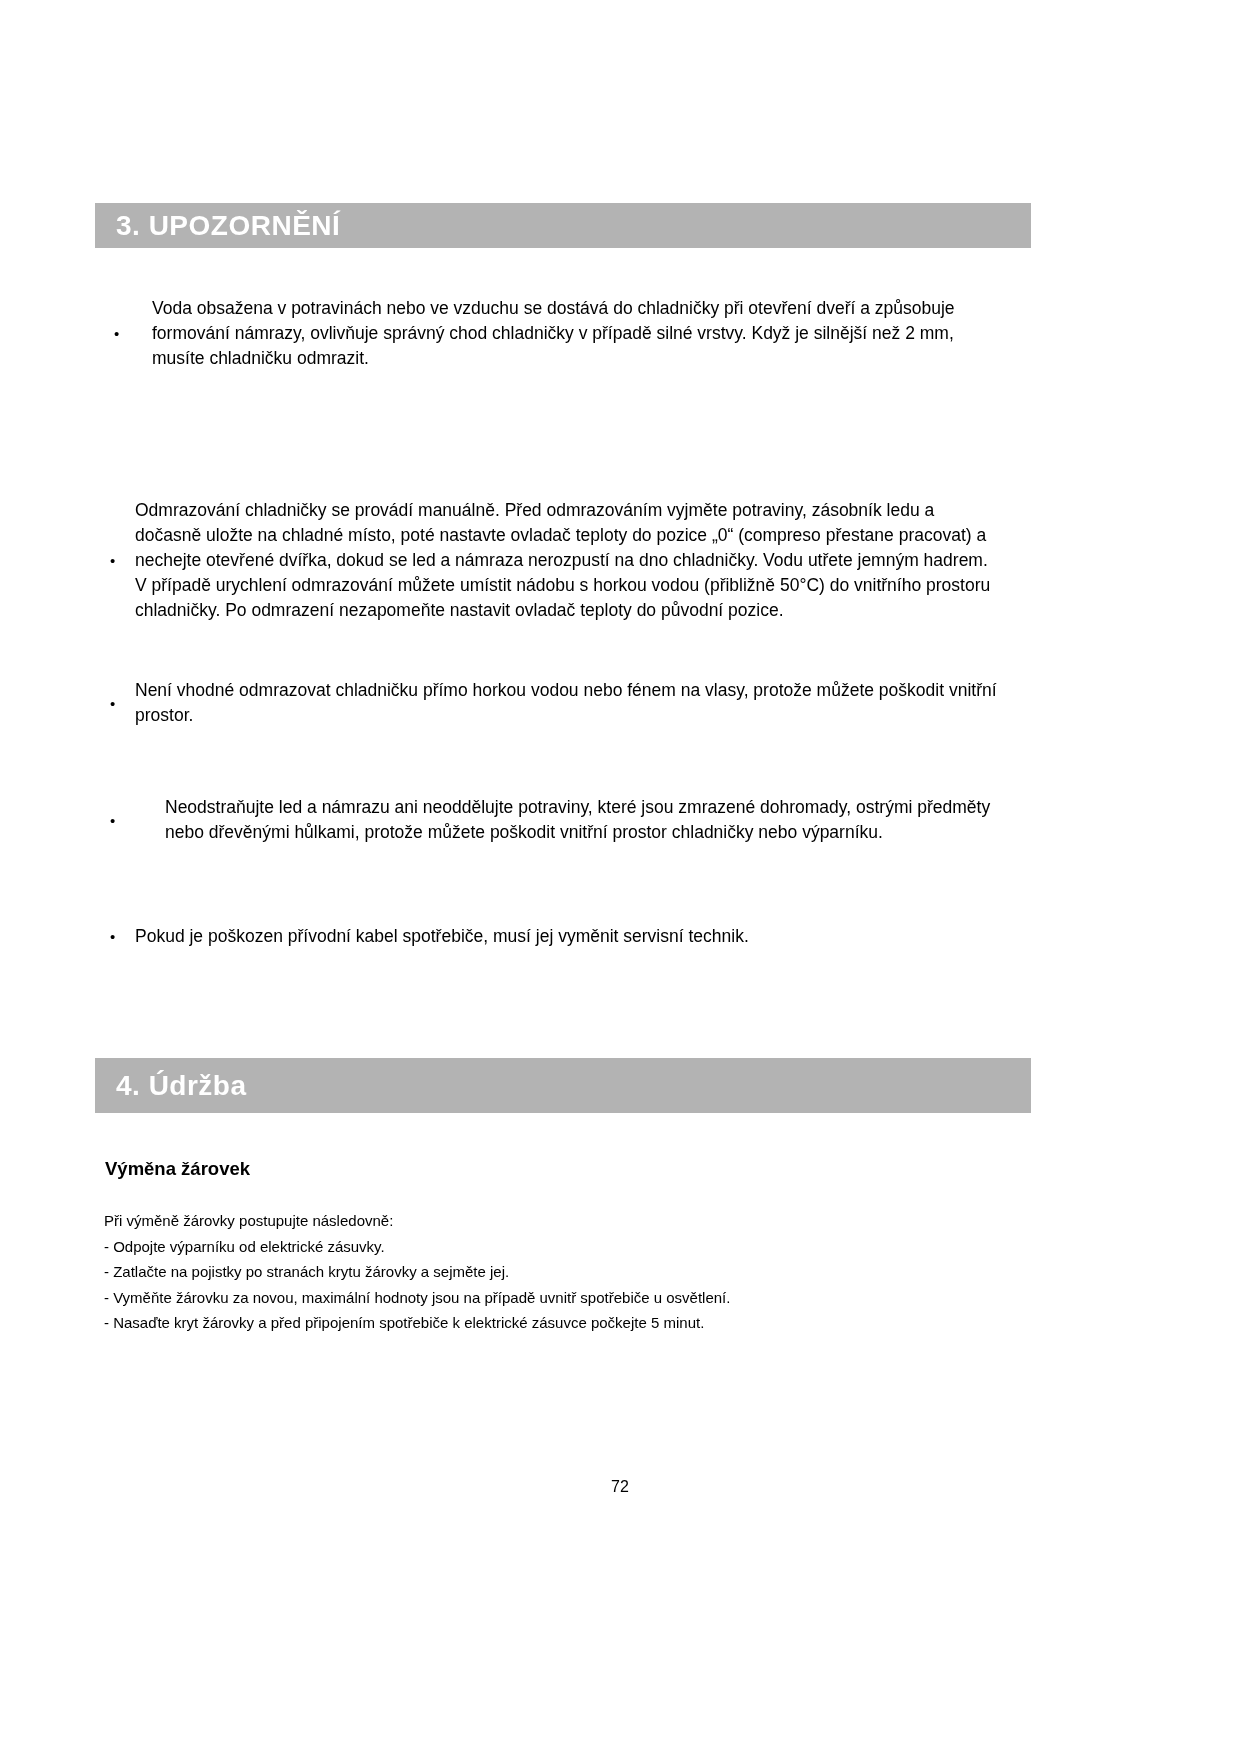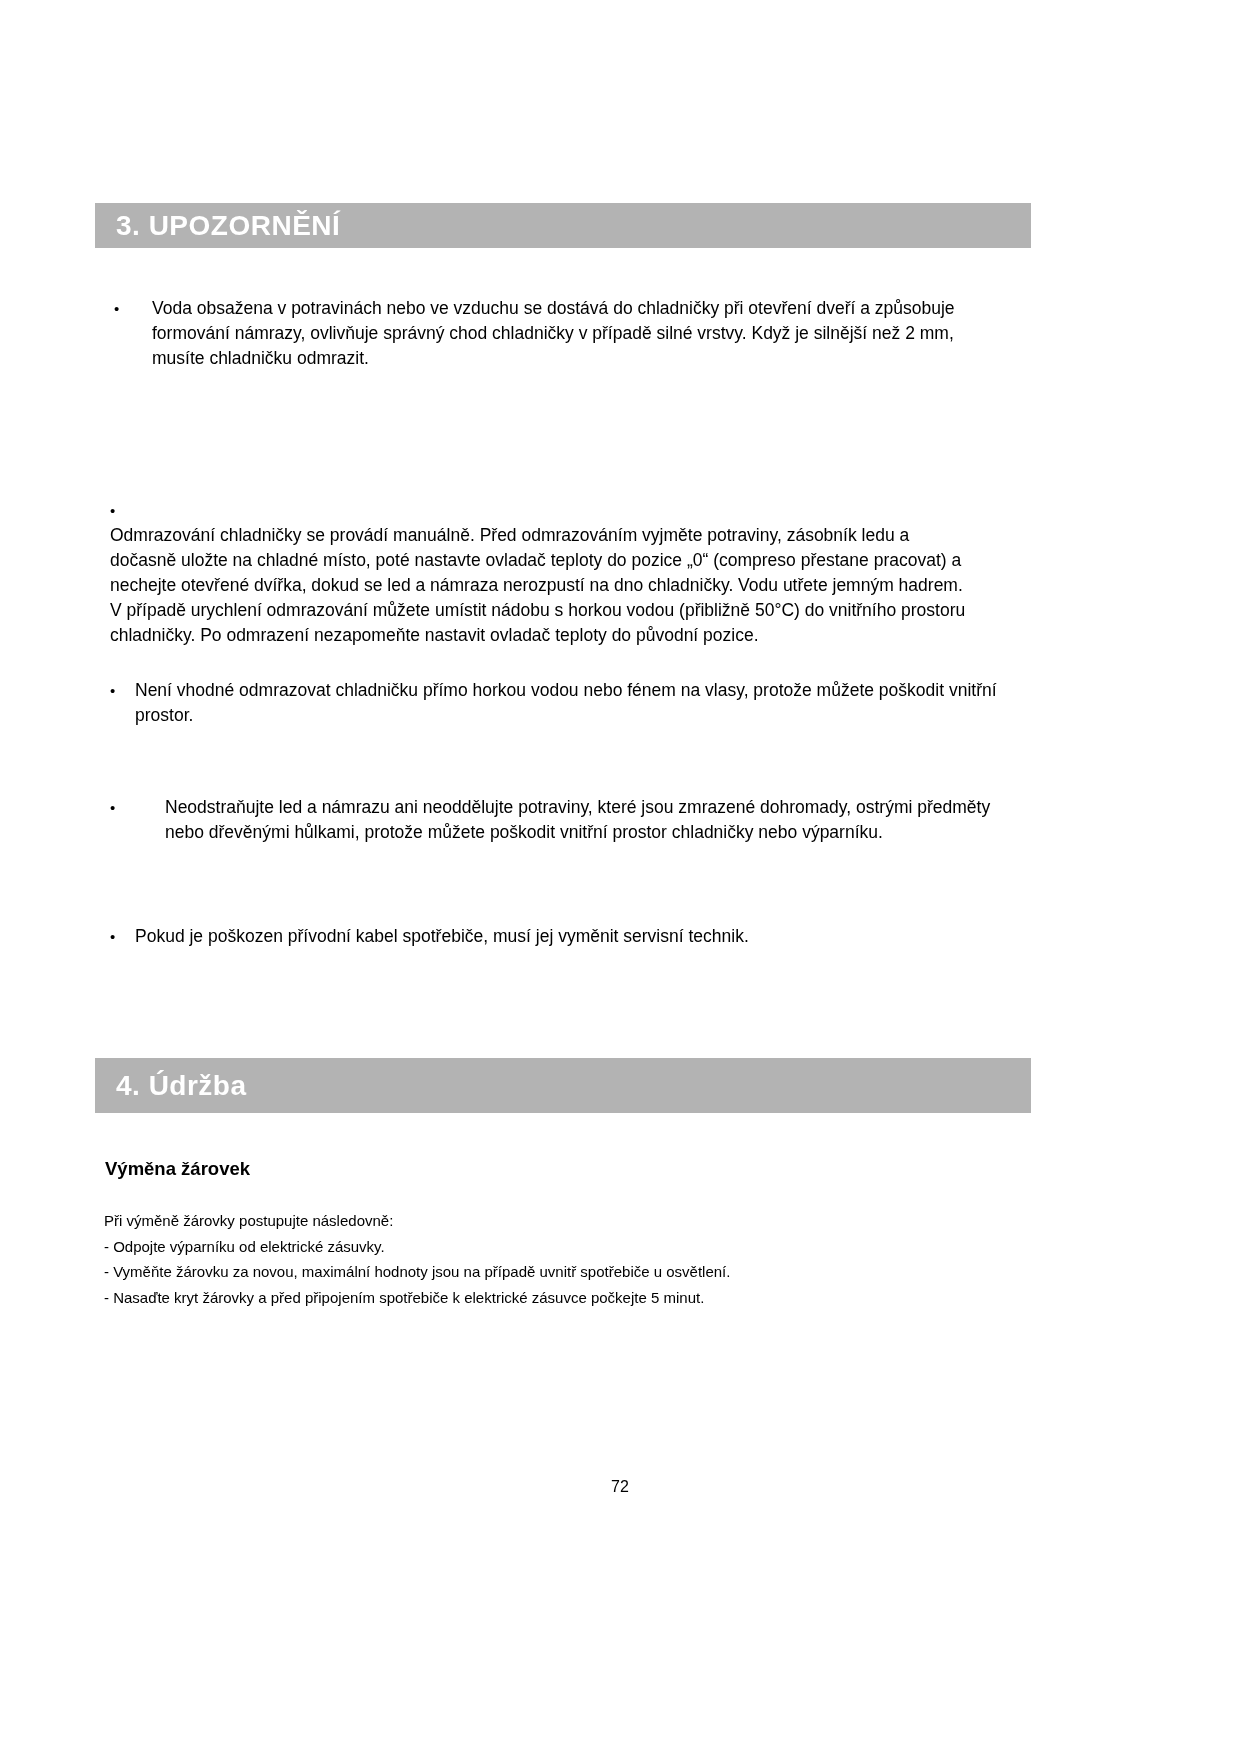--- a/index.html
+++ b/index.html
@@ -39,34 +39,35 @@
   #hdr-warnings{top:203px;height:45px;}
   #hdr-maintenance{top:1058px;height:55px;}
 
   .bullet-item{
     position:absolute;
     left:110px;
     width:890px;
     display:flex;
     font-size:17.5px;
     line-height:25px;
+    align-items:center;
   }
   .bullet-item .bullet{
     width:38px;
     flex:0 0 38px;
     text-align:left;
     padding-left:4px;
     font-size:15px;
   }
   .bullet-item .bullet::before{content:"\2022";}
   .bullet-item .btext{flex:1;max-width:862px;}
 
   #bullet-0{top:296px;}
   #bullet-0 .bullet{flex-basis:38px;}
-  #bullet-1{top:498px;flex-direction:column;}
+  #bullet-1{top:498px;}
   #bullet-2{top:678px;}
   #bullet-3{top:795px;gap:30px;}
   #bullet-4{top:924px;}
   #bullet-1 .bullet,#bullet-2 .bullet,#bullet-3 .bullet,#bullet-4 .bullet{
     flex-basis:25px;width:25px;padding-left:0;
   }
 
   .subheading{
     position:absolute;
     left:105px;
@@ -129,19 +130,20 @@
 
   <div id="hdr-maintenance" class="section-header">
     <span>4. Údržba</span>
   </div>
 
   <div class="subheading">Výměna žárovek</div>
 
   <div class="steps-block">
     <div>Při výměně žárovky postupujte následovně:</div>
     <div>- Odpojte výparníku od elektrické zásuvky.</div>
+    <div>- Zatlačte na pojistky po stranách krytu žárovky a sejměte jej.</div>
     <div>- Vyměňte žárovku za novou, maximální hodnoty jsou na případě uvnitř spotřebiče u osvětlení.</div>
     <div>- Nasaďte kryt žárovky a před připojením spotřebiče k elektrické zásuvce počkejte 5 minut.</div>
   </div>
 
   <div class="page-number">72</div>
 
 </div>
 
 </body></html>

